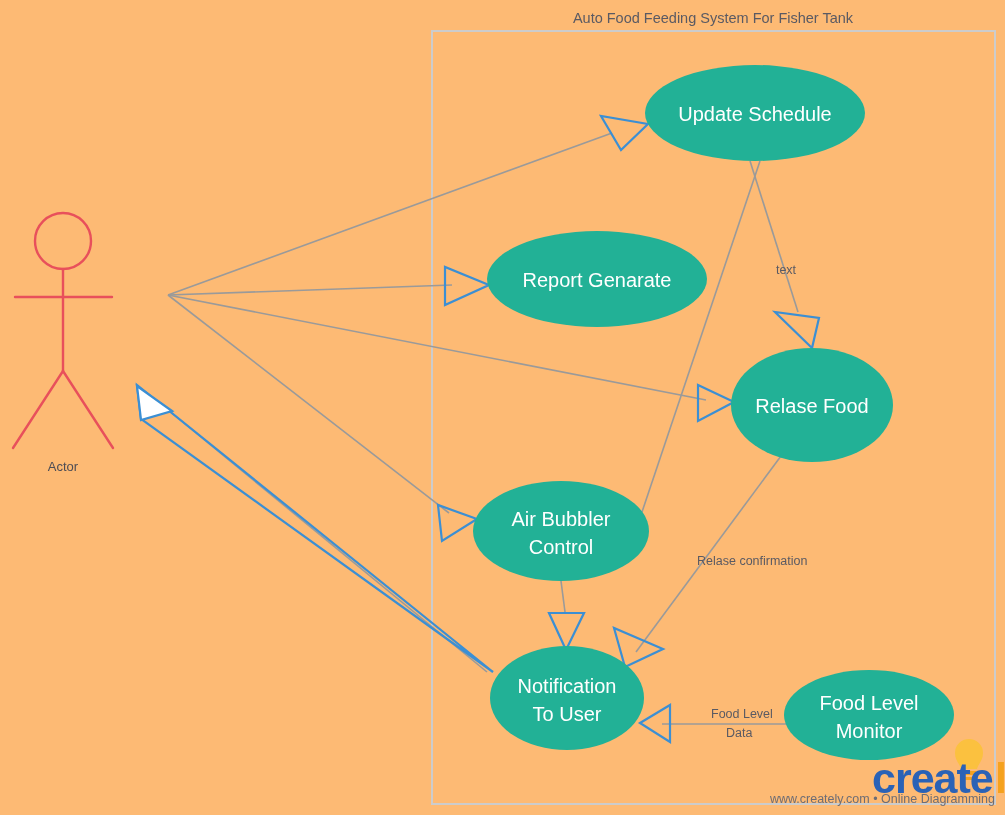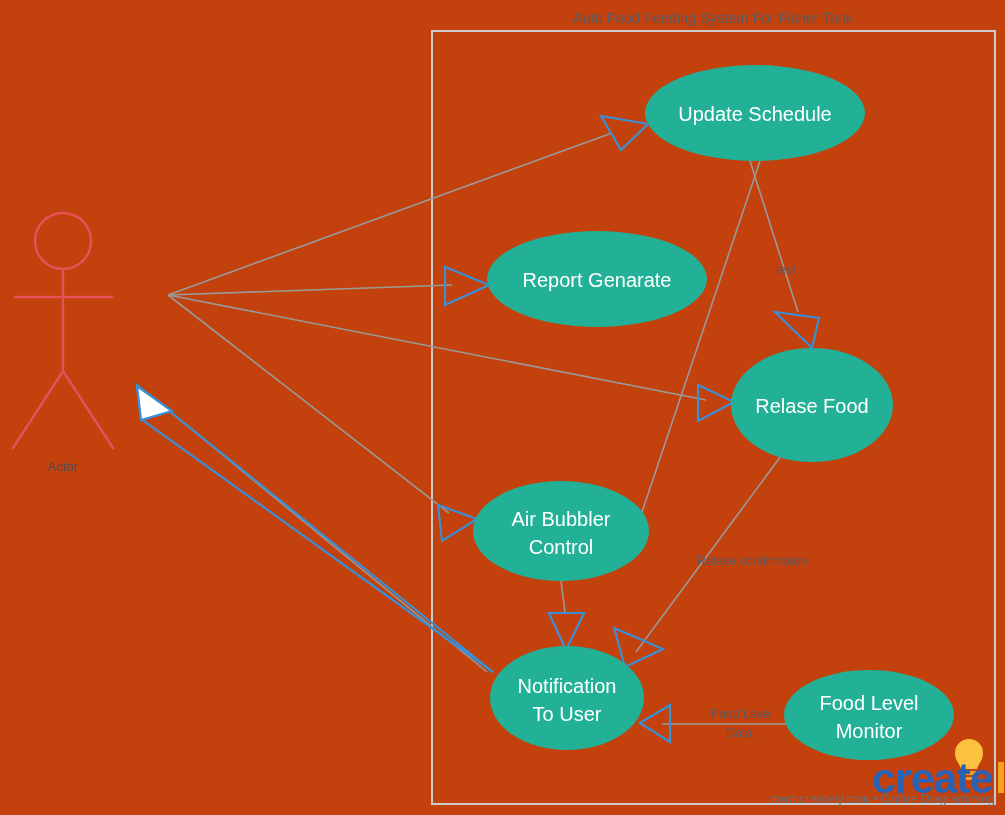--- a/index.html
+++ b/index.html
@@ -7,21 +7,21 @@
     padding: 0;
     background: #ffffff;
   }
   body {
     font-family: "Liberation Sans", sans-serif;
   }
   #canvas {
     position: relative;
     width: 1005px;
     height: 815px;
-    background: #c2410c;
+    background: #fdba74;
     overflow: hidden;
   }
   #diagram-svg {
     position: absolute;
     left: 0;
     top: 0;
     width: 1005px;
     height: 815px;
   }
   .title-text {

